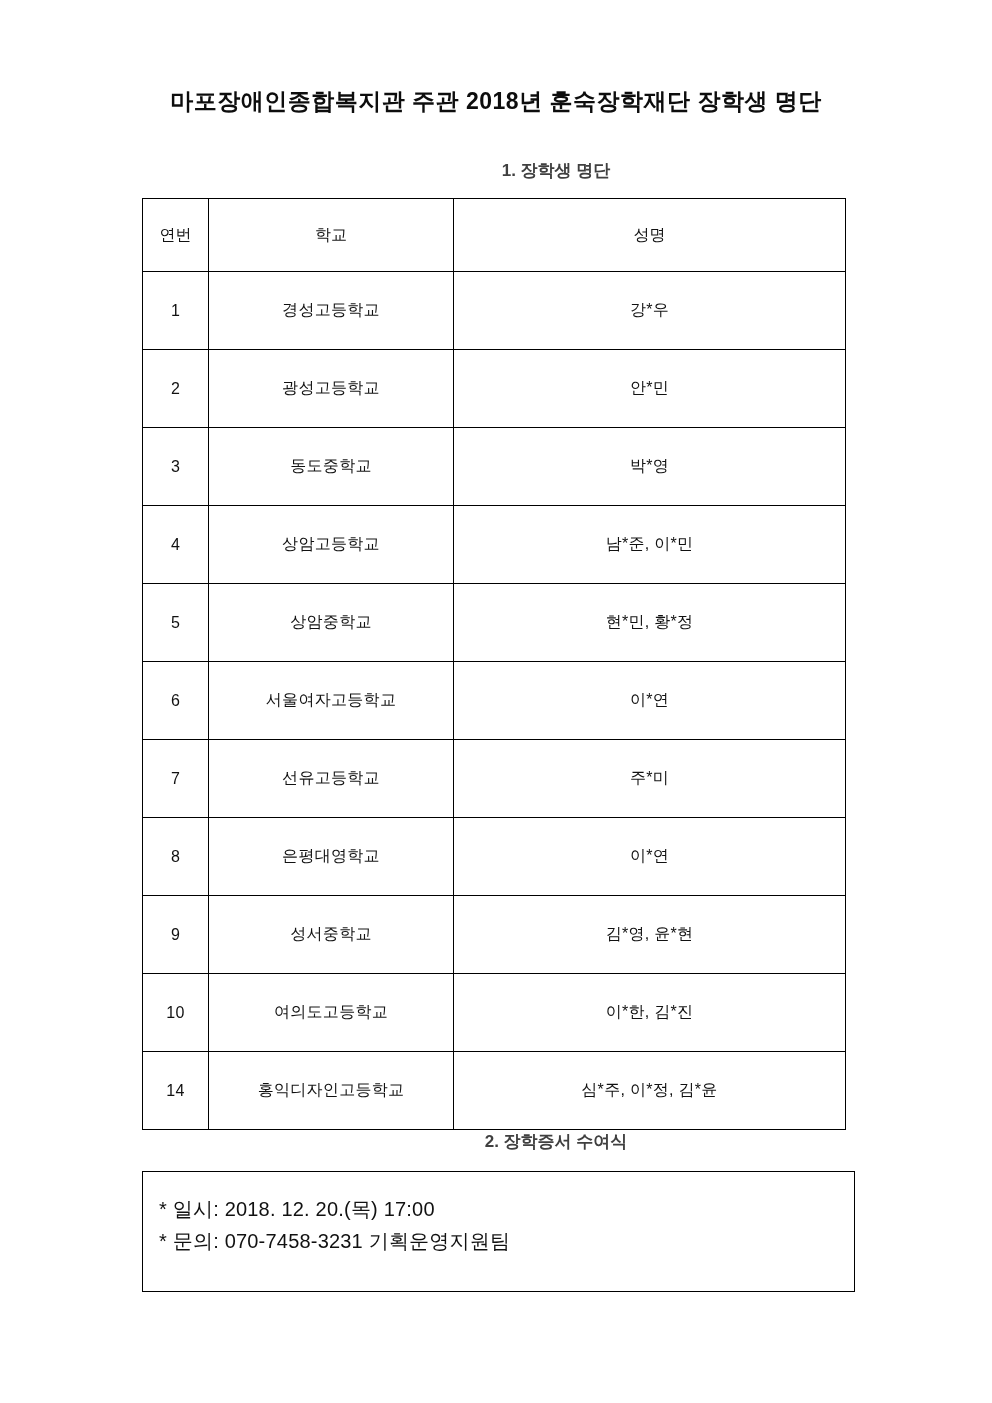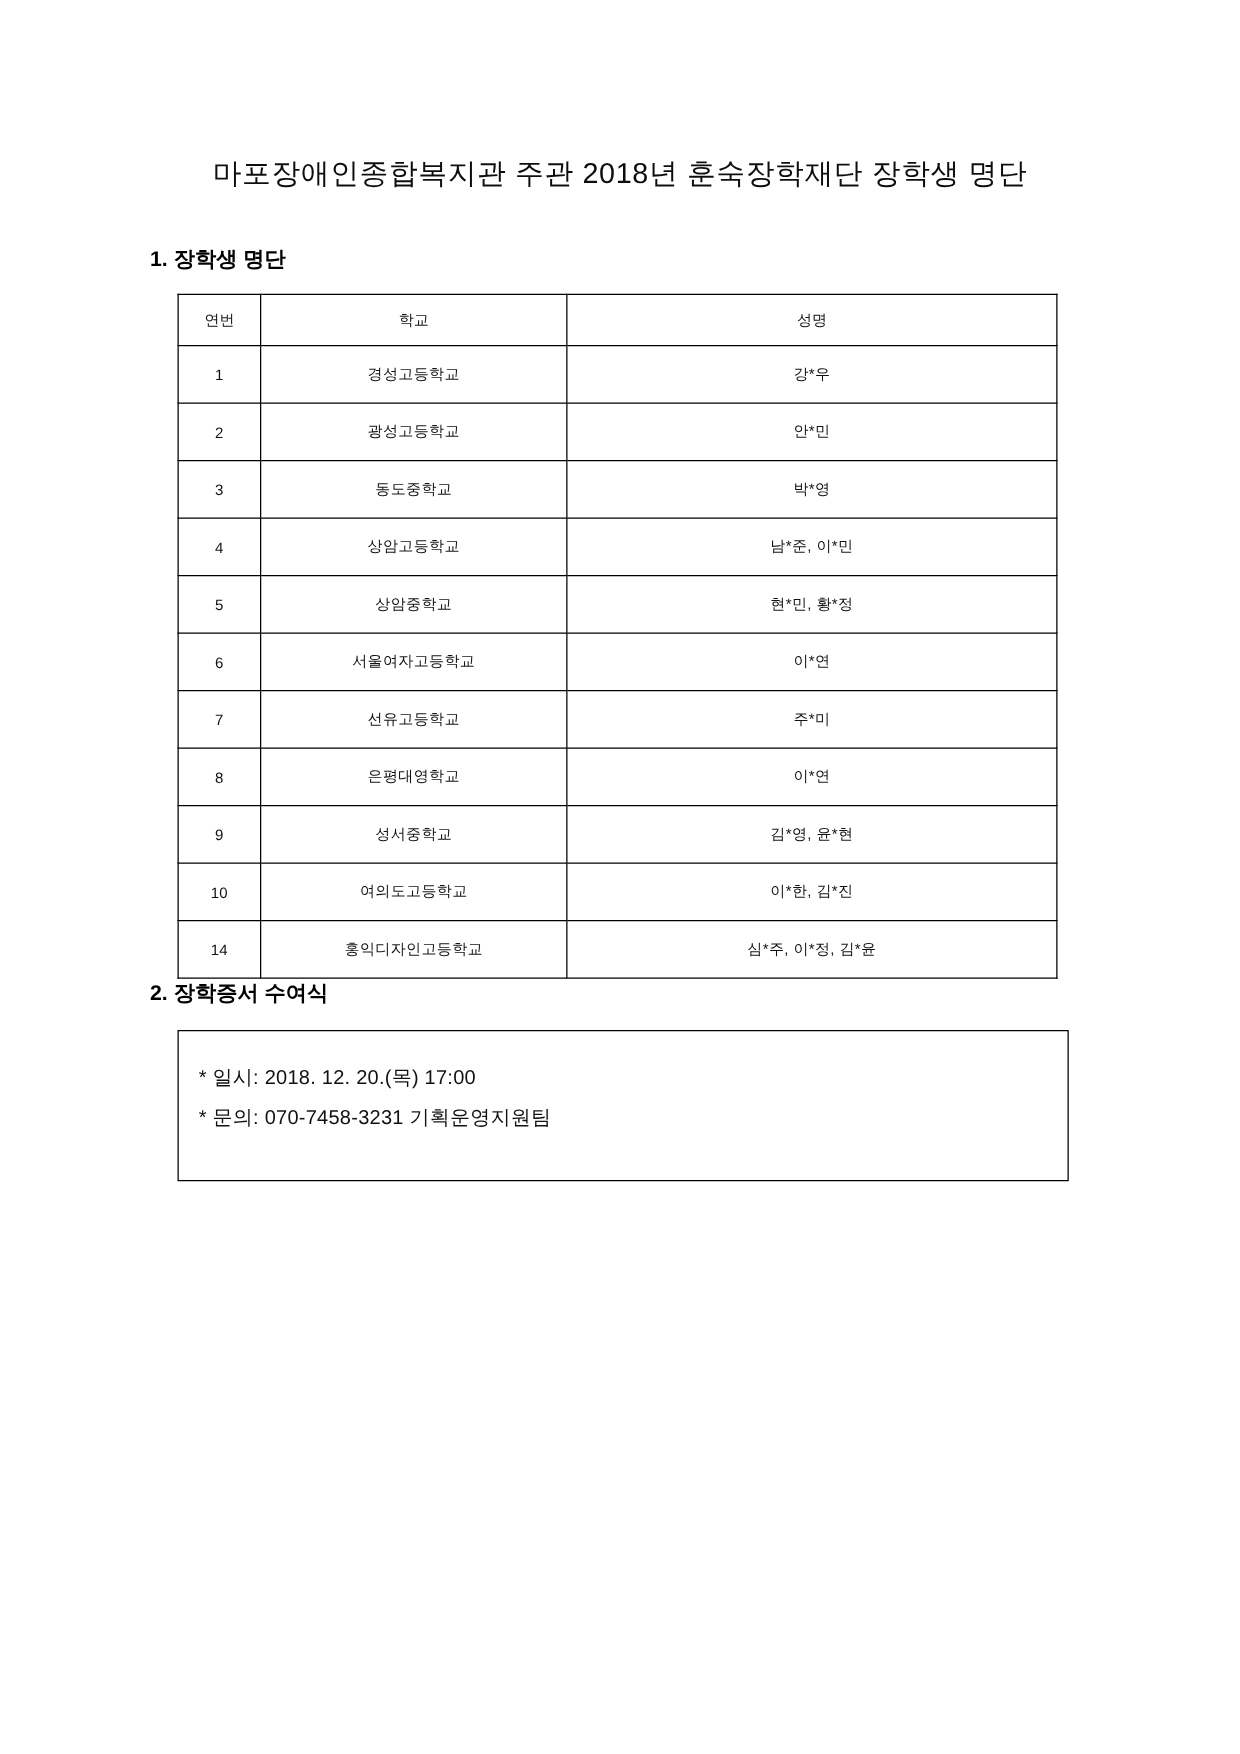--- a/index.html
+++ b/index.html
@@ -12,71 +12,71 @@
     height: 1403px;
     font-family: "Liberation Sans", "DejaVu Sans", sans-serif;
     color: #111111;
     position: relative;
     overflow: hidden;
   }
   .doc-title {
     padding-top: 86px;
     text-align: center;
     font-size: 23px;
-    font-weight: 400;
+    font-weight: 700;
     letter-spacing: 0.5px;
     color: #0d0d0d;
-    margin-top: 37px;
   }
   .section-heading {
     margin-left: 120px;
     font-size: 17px;
     font-weight: 700;
-    color: #000000;
+    color: #404040;
+    text-align: center;
   }
   .section-heading.first {
     margin-top: 42px;
   }
   .section-heading.second {
   }
   table.scholar-table {
     border-collapse: collapse;
     margin: 16px 0 0 142px;
     width: 703px;
     table-layout: fixed;
   }
   table.scholar-table th,
   table.scholar-table td {
     border: 1.5px solid #000000;
     text-align: center;
     vertical-align: middle;
-    font-size: 12px;
+    font-size: 16px;
     font-weight: 400;
     color: #111111;
-    padding: 0;
+    padding: 16px;
   }
   table.scholar-table th {
     height: 40px;
     font-weight: 400;
   }
   table.scholar-table td {
     height: 45px;
     letter-spacing: 0.3px;
   }
   col.col-no     { width: 66px; }
   col.col-school { width: 245px; }
   col.col-name   { width: 392px; }
   .notice-box {
     margin: 18px 0 0 142px;
     width: 679px;
     border: 1.5px solid #000000;
     padding: 28px 16px 40px 16px;
   }
   .notice-line {
-    font-size: 16px;
+    font-size: 20px;
     line-height: 19px;
     margin-bottom: 13px;
     white-space: nowrap;
     letter-spacing: 0.2px;
     color: #111111;
   }
   .notice-line:last-child {
     margin-bottom: 0;
   }
 </style>

